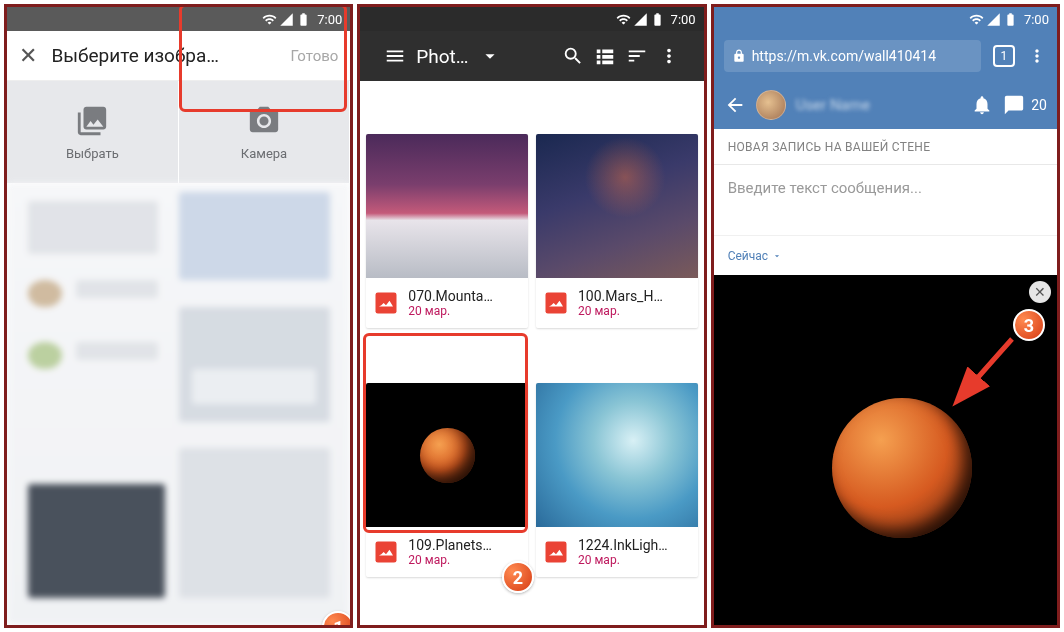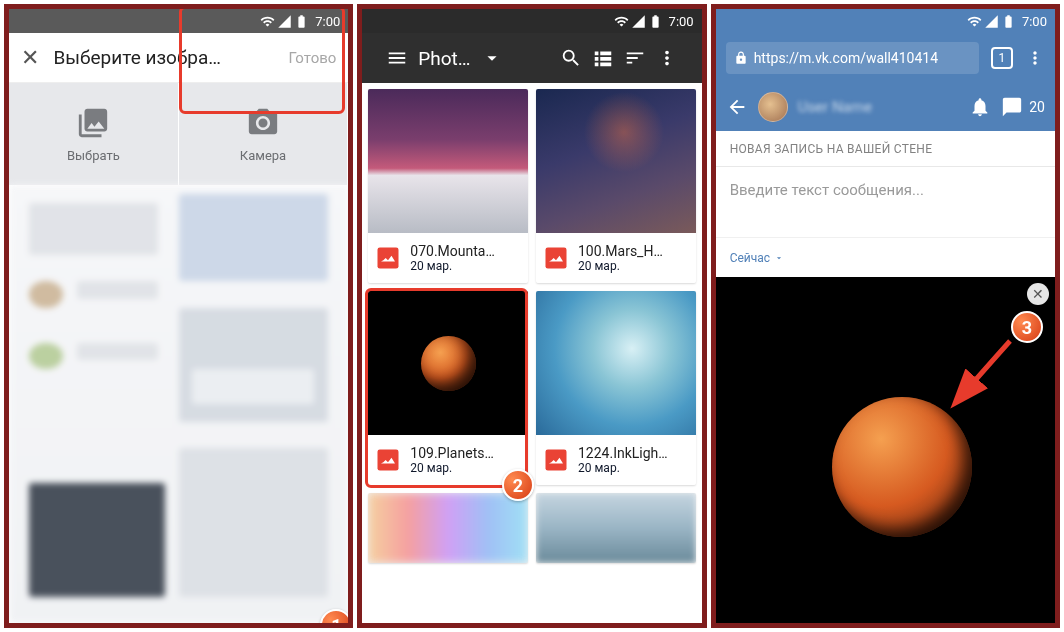--- a/index.html
+++ b/index.html
@@ -1,17 +1,17 @@
 <!DOCTYPE html>
 <html><head>
 <meta charset="utf-8">
 <style>
   * { box-sizing: border-box; margin: 0; padding: 0; }
   body { font-family: Roboto, Arial, sans-serif; background: #fff; width: 1064px; height: 632px; display: flex; gap: 4px; padding: 4px; }
-  .phone { flex: 1; border: 5px solid #7f1d1d; background: #fff; display: flex; flex-direction: column; overflow: hidden; position: relative; }
+  .phone { flex: 1; border: 3px solid #7f1d1d; background: #fff; display: flex; flex-direction: column; overflow: hidden; position: relative; }
   .status-bar { height: 24px; display: flex; align-items: center; justify-content: flex-end; gap: 2px; padding: 0 8px; font-size: 13px; color: #fff; }
   .status-bar.dark { background: #5a5a5a; }
   .status-bar.black { background: #2b2b2b; }
   .status-bar.blue { background: #5181b8; }
   .status-bar svg { width: 15px; height: 15px; fill: #fff; }
   .status-time { margin-left: 4px; font-size: 13px; }
 
   
   .p1-header { height: 50px; background: #fff; display: flex; align-items: center; padding: 0 12px; border-bottom: 1px solid #eee; gap: 14px; }
   .p1-header .title { flex: 1; font-size: 19px; color: #222; white-space: nowrap; overflow: hidden; text-overflow: ellipsis; }
@@ -26,27 +26,27 @@
   .p1-feed .blob { position: absolute; background: #dcdfe4; border-radius: 3px; }
   .step-badge { width: 32px; height: 32px; border-radius: 50%; background: radial-gradient(circle at 30% 30%, #ff8a50, #d63b14); border: 2px solid #fff; display: flex; align-items: center; justify-content: center; font-size: 18px; font-weight: bold; color: #fff; position: absolute; z-index: 50; box-shadow: 0 1px 3px rgba(0,0,0,.3); }
 
   
   .p2-header { height: 50px; background: #2f2f2f; display: flex; align-items: center; padding: 0 24px; gap: 10px; }
   .p2-header svg { width: 22px; height: 22px; fill: #fff; }
   .p2-header .title { flex: 0 1 auto; font-size: 19px; color: #fff; white-space: nowrap; overflow: hidden; text-overflow: ellipsis; max-width: 70px; }
   .p2-header .spacer { flex: 1; }
   .p2-grid { flex: 1; background: #fff; padding: 6px; overflow: hidden; }
   .p2-row { display: flex; gap: 8px; margin-bottom: 8px; }
-  .p2-item { flex: 1; border-radius: 2px; overflow: hidden; background: #f0f0f0; box-shadow: 0 1px 2px rgba(0,0,0,.15); position: relative; }
+  .p2-item { flex: 1; border-radius: 2px; overflow: hidden; background: #f0f0f0; box-shadow: 0 1px 2px rgba(0,0,0,.15); position: relative; margin-top: 47px; }
   .p2-thumb { height: 144px; }
   .p2-meta { height: 50px; background: #fff; display: flex; align-items: center; padding: 0 6px; gap: 8px; }
   .p2-meta svg { width: 28px; height: 28px; }
   .p2-meta .txt { flex: 1; overflow: hidden; }
   .p2-meta .fn { font-size: 14px; color: #222; white-space: nowrap; overflow: hidden; text-overflow: ellipsis; }
-  .p2-meta .dt { font-size: 12px; color: #0f172a; }
+  .p2-meta .dt { font-size: 12px; color: #be185d; }
   .p2-thumb.mountain { background: linear-gradient(180deg,#4b2a5a 0%,#7a3e6d 35%,#c45a7a 55%,#e8e4ea 60%,#b8bcc5 100%); }
   .p2-thumb.mars { background: radial-gradient(circle at 55% 30%, rgba(255,120,60,.4) 0%, rgba(0,0,0,0) 30%), linear-gradient(160deg,#1a2850 0%,#3a3a6a 40%,#5a4a6a 70%,#7a5a5a 100%); }
   .p2-thumb.planet { background: #000; display: flex; align-items: center; justify-content: center; }
   .p2-thumb.ink { background: radial-gradient(circle at 60% 40%, #d8f0f5 0%, #8ac5d5 30%, #4a9ac5 60%, #2a6a9a 100%); }
   .p2-thumb.colors { background: linear-gradient(90deg,#f5d0a0 0%,#f5a0a0 25%,#d0a0f5 50%,#a0c0f5 75%,#a0e0f5 100%); filter: blur(4px); }
   .p2-thumb.mist { background: linear-gradient(180deg,#c5d5e0 0%,#9ab5c5 50%,#6a8a9a 100%); filter: blur(3px); }
   .planet-ball { width: 55px; height: 55px; border-radius: 50%; background: radial-gradient(circle at 35% 30%, #f5a050, #d65a20 50%, #6a2a10 90%); box-shadow: inset -8px -8px 15px rgba(0,0,0,.7); }
 
   
   .p3-url { height: 50px; background: #5181b8; display: flex; align-items: center; padding: 0 10px; gap: 12px; }

